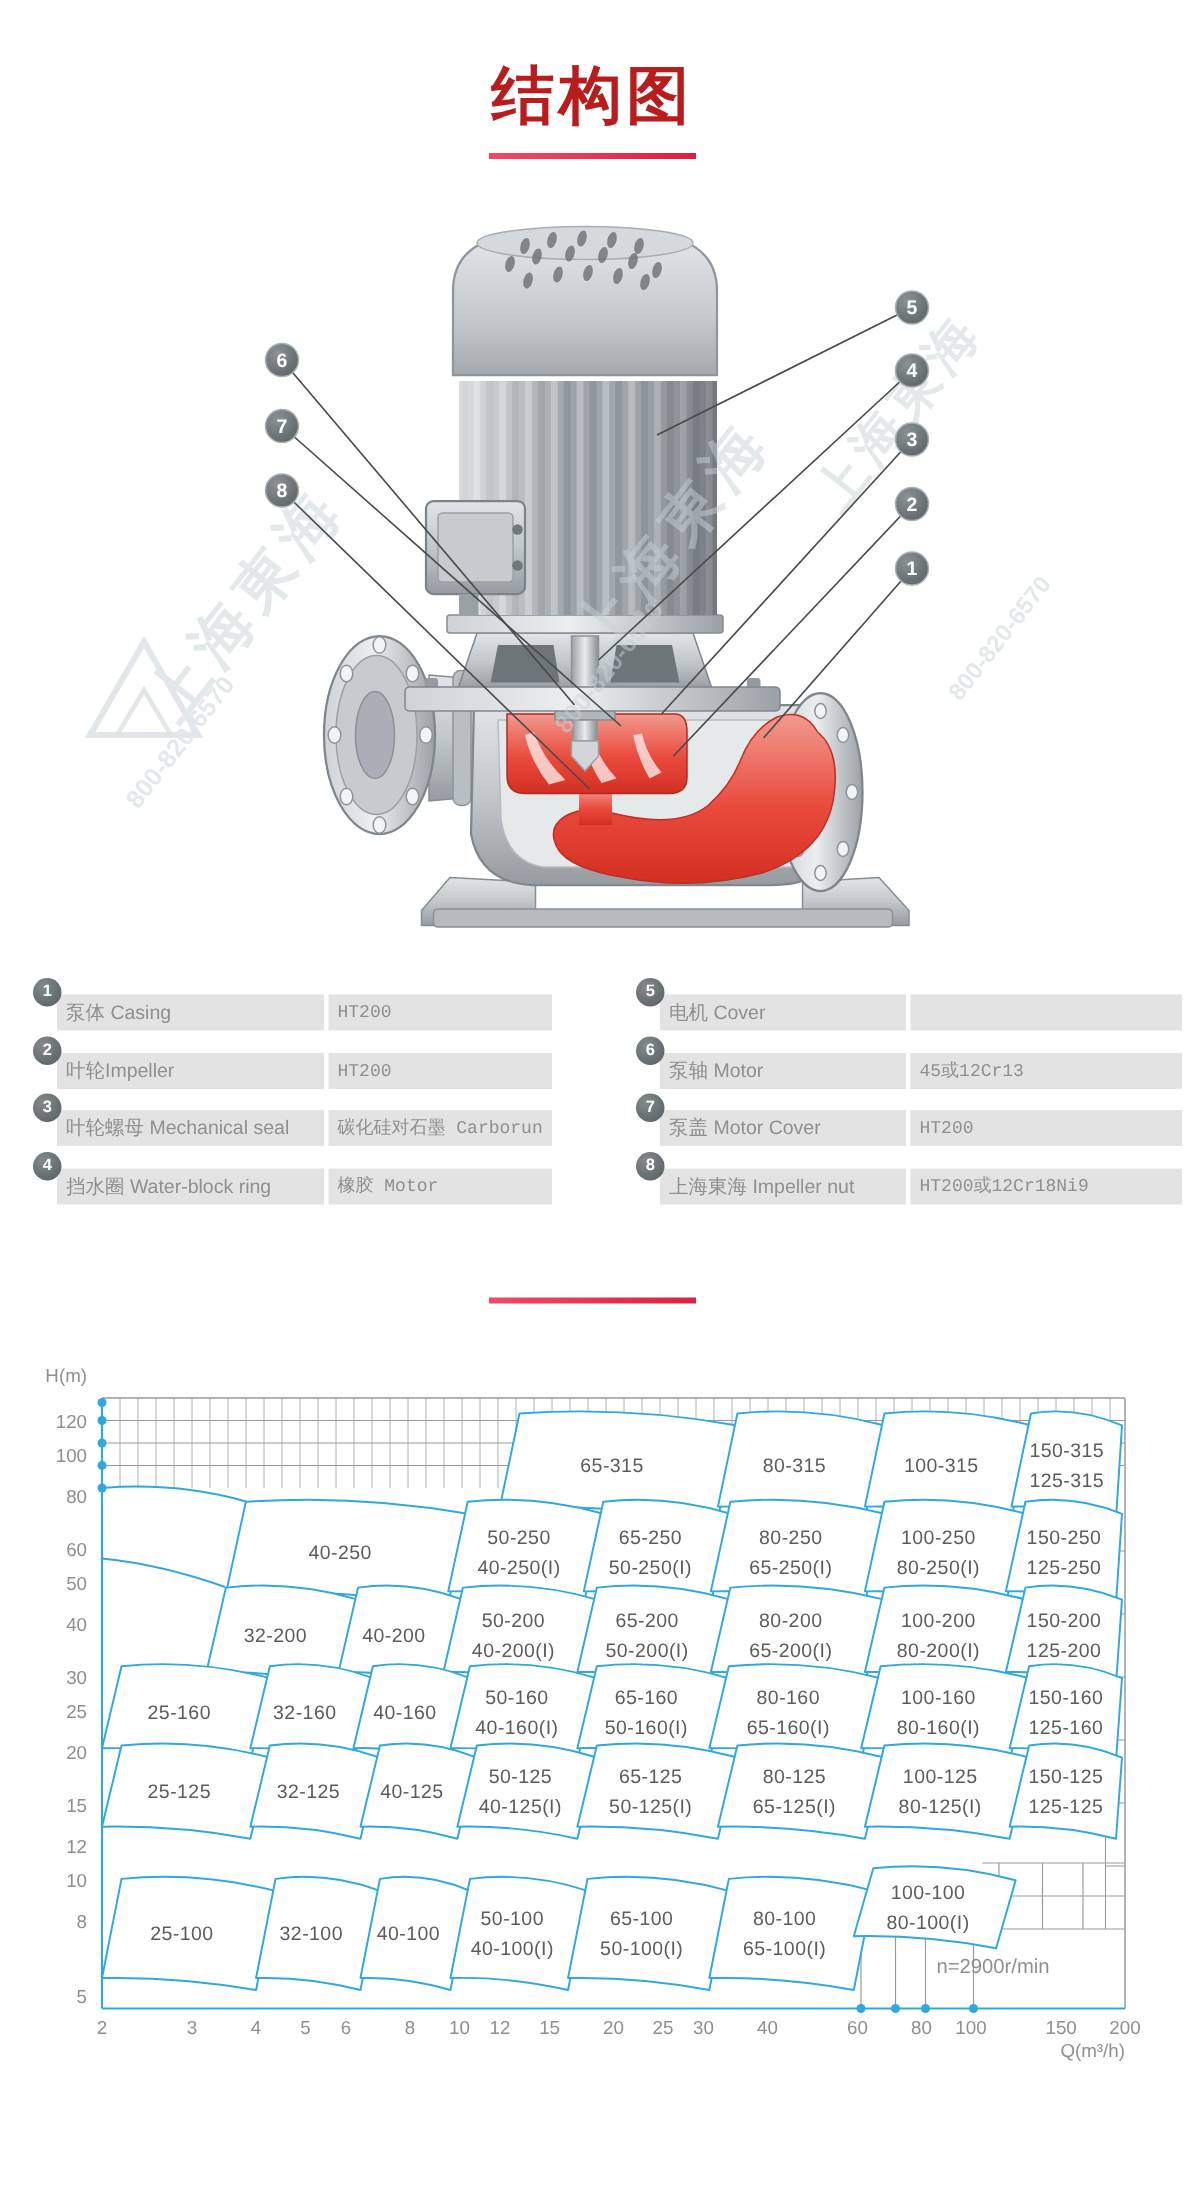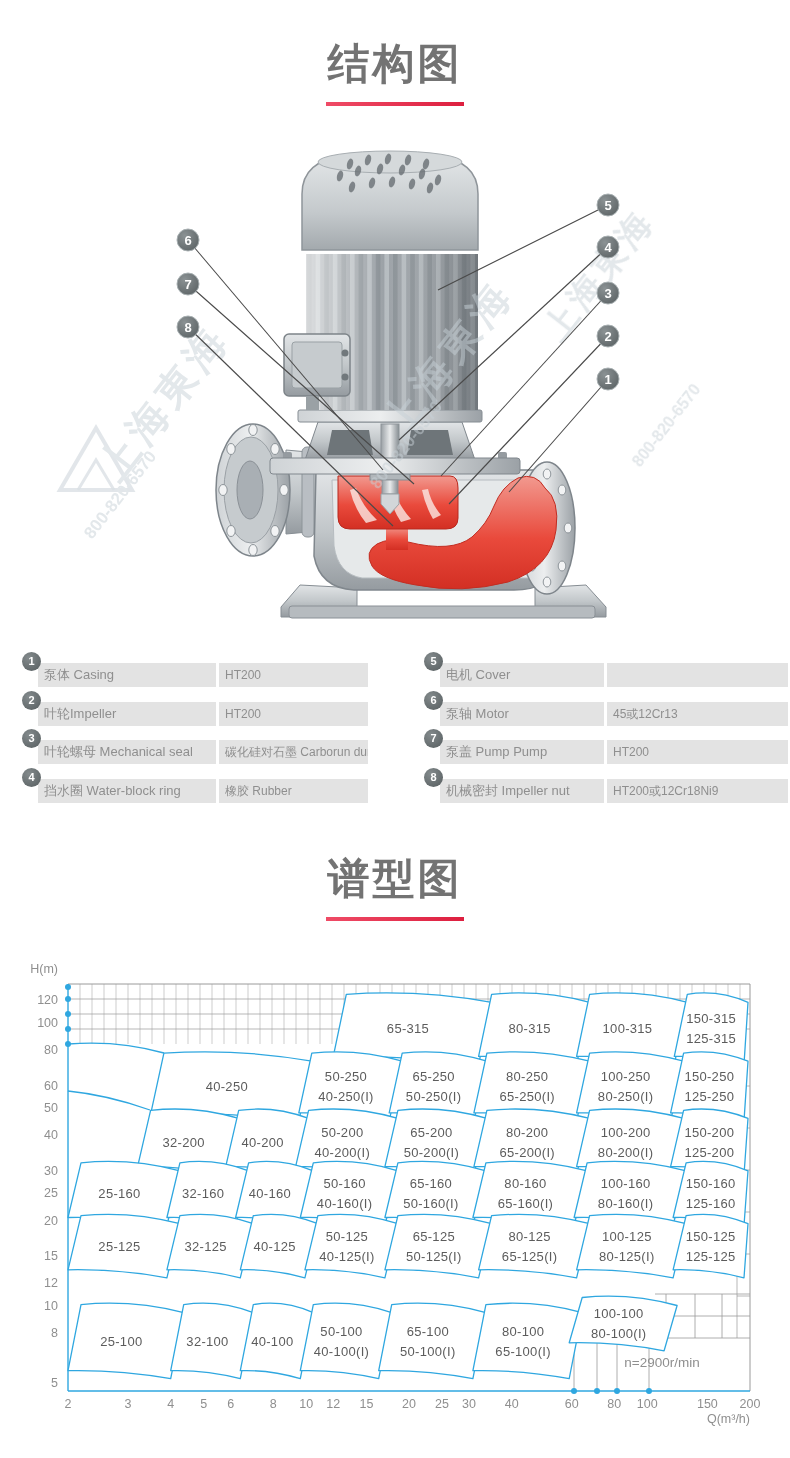--- a/index.html
+++ b/index.html
@@ -1,32 +1,32 @@
 <!DOCTYPE html>
 <html><head>
 <meta charset="utf-8">
 <style>
   html,body{margin:0;padding:0;background:#fff;}
   body{width:790px;min-height:1458px;font-family:"Liberation Sans","DejaVu Sans",sans-serif;position:relative;}
   .sec-head{text-align:center;}
   .sec-head.first{padding-top:38px;}
   .sec-head.second{padding-top:36px;}
-  .sec-title{font-size:42px;line-height:52px;font-weight:700;color:#737373;letter-spacing:3px;}
+  .sec-title{font-size:42px;line-height:52px;font-weight:700;color:#b91c1c;letter-spacing:3px;}
   .red-bar{width:138px;height:4px;margin:12px auto 0;background:linear-gradient(90deg,#ef4b66,#dd1f3f);}
   #pump-svg{display:block;margin:32px auto 0;}
   #chart-svg{display:block;margin:0 auto;}
   .parts{display:flex;justify-content:space-between;padding:0 2px 0 22px;margin-top:6px;}
   .pcol{width:346px;padding-top:14px;}
   .pcol.right{width:364px;}
   .part-item{position:relative;height:24px;margin-bottom:14.5px;padding-left:16px;}
   .part-bar{display:flex;gap:3px;height:24px;}
   .part-name,.part-value{background:#e3e3e3;color:#8f8f8f;line-height:24px;padding-left:6px;white-space:nowrap;overflow:hidden;}
   .part-name{font-size:13px;width:172px;flex:none;}
   .pcol.right .part-name{width:158px;}
-  .part-value{font-size:12px;flex:1;}
+  .part-value{font-size:12px;flex:1;font-family:Liberation Mono, monospace;}
   .part-badge{position:absolute;left:0;top:-11px;width:19px;height:19px;border-radius:50%;
     background:radial-gradient(circle at 35% 30%, #838a8c, #565d5f);color:#fff;font-size:11px;
     font-weight:bold;text-align:center;line-height:19px;z-index:2;}
   text{font-family:"Liberation Sans","DejaVu Sans",sans-serif;}
 </style>
 </head>
 <body>
 
 <div class="sec-head first">
   <div class="sec-title">结构图</div>
@@ -267,21 +267,21 @@
         <span class="part-badge">3</span>
         <div class="part-bar">
           <div class="part-name">叶轮螺母 Mechanical seal</div>
           <div class="part-value">碳化硅对石墨 Carborun dum</div>
         </div>
       </div>
       <div class="part-item">
         <span class="part-badge">4</span>
         <div class="part-bar">
           <div class="part-name">挡水圈 Water-block ring</div>
-          <div class="part-value">橡胶 Rubber</div>
+          <div class="part-value">橡胶 Motor</div>
         </div>
       </div>
     </div>
   <div class="pcol right" id="parts-right">
       <div class="part-item">
         <span class="part-badge">5</span>
         <div class="part-bar">
           <div class="part-name">电机 Cover</div>
           <div class="part-value"></div>
         </div>
@@ -289,36 +289,35 @@
       <div class="part-item">
         <span class="part-badge">6</span>
         <div class="part-bar">
           <div class="part-name">泵轴 Motor</div>
           <div class="part-value">45或12Cr13</div>
         </div>
       </div>
       <div class="part-item">
         <span class="part-badge">7</span>
         <div class="part-bar">
-          <div class="part-name">泵盖 Pump Pump</div>
+          <div class="part-name">泵盖 Motor Cover</div>
           <div class="part-value">HT200</div>
         </div>
       </div>
       <div class="part-item">
         <span class="part-badge">8</span>
         <div class="part-bar">
-          <div class="part-name">机械密封 Impeller nut</div>
+          <div class="part-name">上海東海 Impeller nut</div>
           <div class="part-value">HT200或12Cr18Ni9</div>
         </div>
       </div>
     </div>
 </div>
 
 <div class="sec-head second">
-  <div class="sec-title">谱型图</div>
   <div class="red-bar"></div>
 </div>
 
 <svg id="chart-svg" width="790" height="505" viewBox="0 0 790 505">
     <line x1="80" y1="63" x2="80" y2="123" stroke="#9a9a9a" stroke-width="0.5"></line>
     <line x1="92" y1="63" x2="92" y2="123" stroke="#9a9a9a" stroke-width="0.5"></line>
     <line x1="104" y1="63" x2="104" y2="123" stroke="#9a9a9a" stroke-width="0.5"></line>
     <line x1="116" y1="63" x2="116" y2="123" stroke="#9a9a9a" stroke-width="0.5"></line>
     <line x1="128" y1="63" x2="128" y2="123" stroke="#9a9a9a" stroke-width="0.5"></line>
     <line x1="140" y1="63" x2="140" y2="123" stroke="#9a9a9a" stroke-width="0.5"></line>

